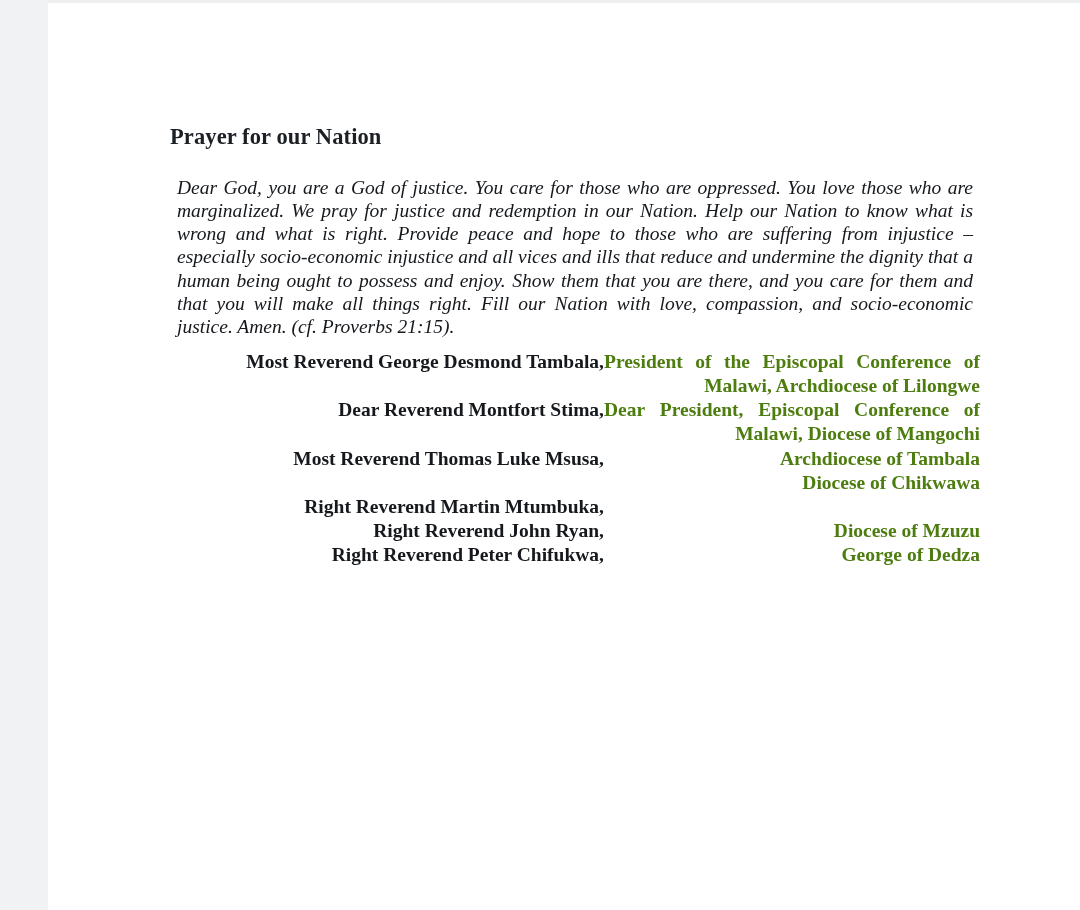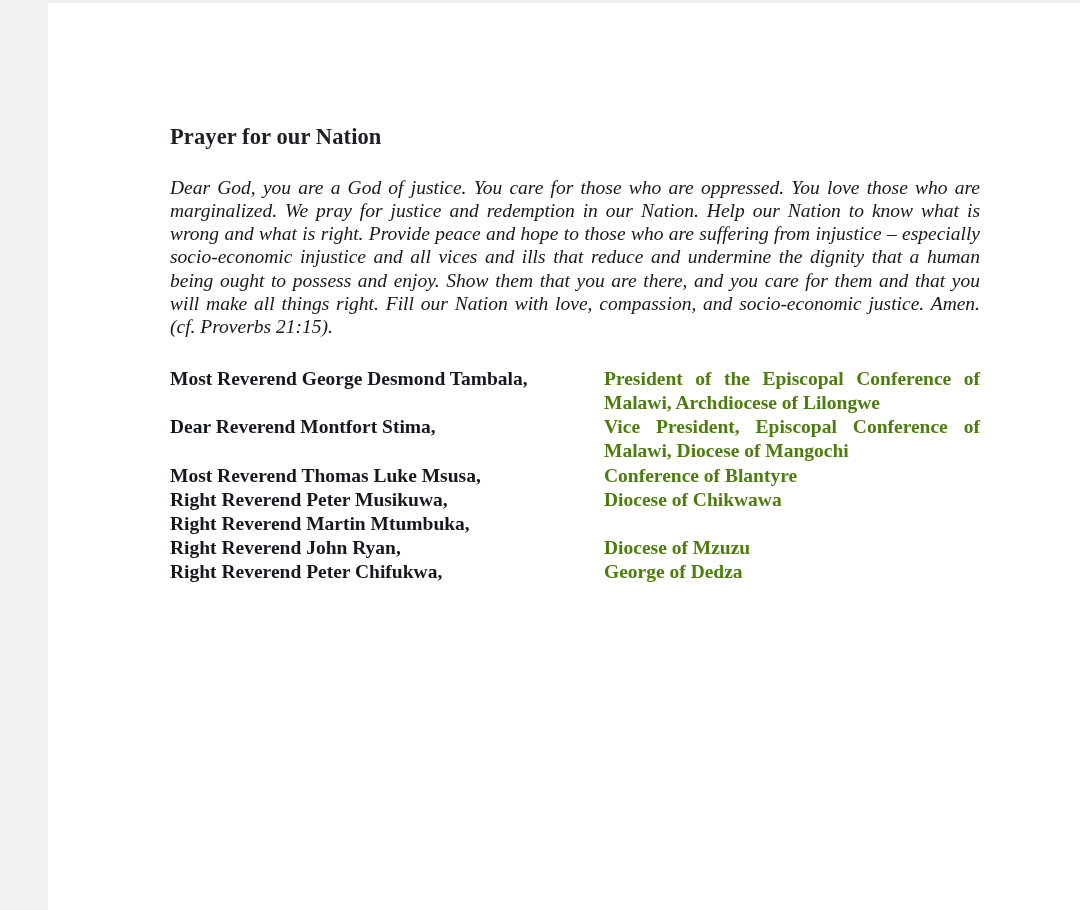--- a/index.html
+++ b/index.html
@@ -61,28 +61,29 @@
     line-height: 1.1;
   }
 
   .prayer-body {
     font-size: 19.5px;
     font-style: italic;
     color: #15181c;
     text-align: justify;
     text-justify: inter-word;
     line-height: 23.2px;
-    margin: 0;
+    margin: 7px;
     hyphens: none;
   }
 
   
   .signatories {
-    margin-top: 29px;
+    margin-top: 12px;
     width: 810px;
+    text-align: right;
   }
 
   .sig-row {
     display: flex;
     align-items: flex-start;
     height: 24.1px;
   }
 
   .sig-name {
     width: 434px;          
@@ -143,37 +144,36 @@
             <span>of</span>
           </div>
         </div>
         <div class="sig-row">
           <div class="sig-name blank"></div>
           <div class="sig-office">Malawi, Archdiocese of Lilongwe</div>
         </div>
         <div class="sig-row">
           <div class="sig-name">Dear Reverend Montfort Stima,</div>
           <div class="sig-office justified">
-            <span>Vice</span>
+            <span>Dear</span>
             <span>President,</span>
             <span>Episcopal</span>
             <span>Conference</span>
             <span>of</span>
           </div>
         </div>
         <div class="sig-row">
           <div class="sig-name blank"></div>
           <div class="sig-office">Malawi, Diocese of Mangochi</div>
         </div>
         <div class="sig-row">
           <div class="sig-name">Most Reverend Thomas Luke Msusa,</div>
-          <div class="sig-office">Conference of Blantyre</div>
+          <div class="sig-office">Archdiocese of Tambala</div>
         </div>
         <div class="sig-row">
-          <div class="sig-name">Right Reverend Peter Musikuwa,</div>
           <div class="sig-office">Diocese of Chikwawa</div>
         </div>
         <div class="sig-row">
           <div class="sig-name">Right Reverend Martin Mtumbuka,</div>
         </div>
         <div class="sig-row">
           <div class="sig-name">Right Reverend John Ryan,</div>
           <div class="sig-office">Diocese of Mzuzu</div>
         </div>
         <div class="sig-row">

